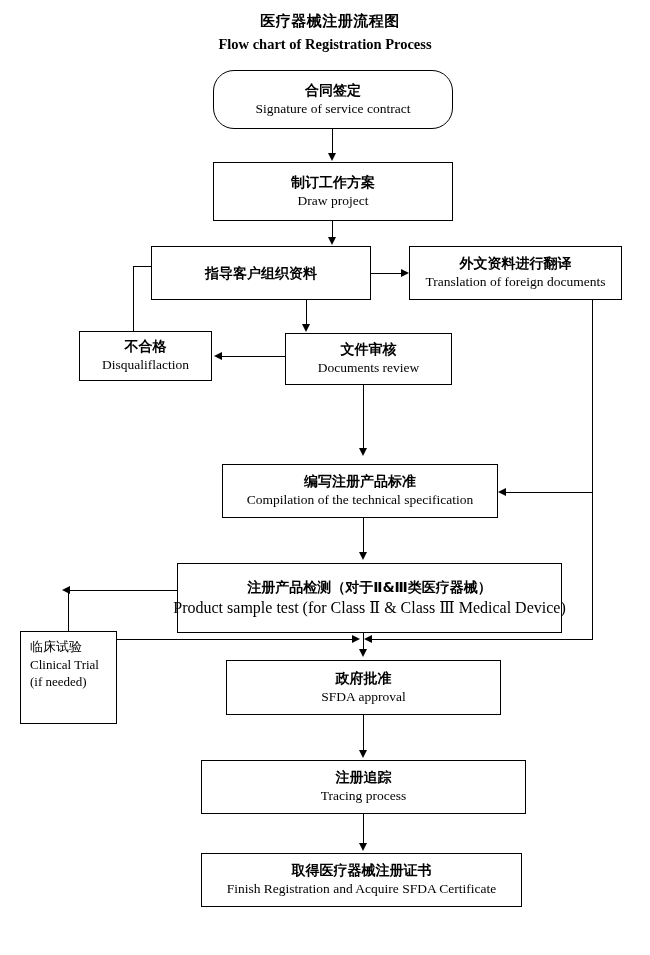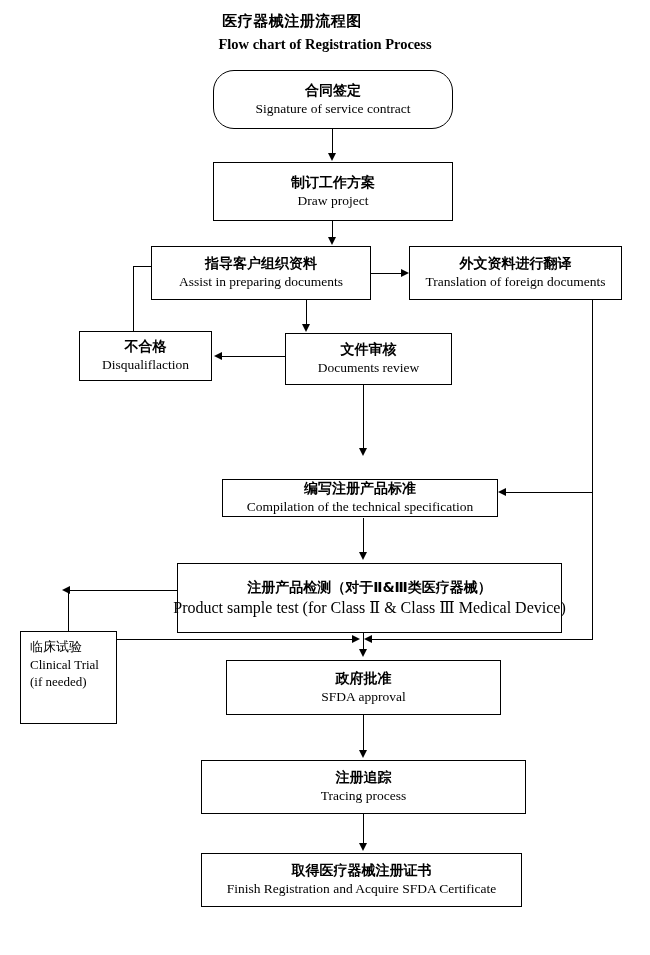--- a/index.html
+++ b/index.html
@@ -21,20 +21,21 @@
   .title-cn {
     position: absolute;
     left: 0;
     top: 12px;
     width: 584px;
     text-align: center;
     font-family: "DejaVu Sans", "Liberation Sans", sans-serif;
     font-weight: bold;
     font-size: 15px;
     letter-spacing: 0.5px;
+    padding-left: 38px;
   }
   .title-en {
     position: absolute;
     left: 0;
     top: 36px;
     width: 650px;
     text-align: center;
     font-family: "Liberation Serif", "DejaVu Serif", serif;
     font-weight: bold;
     font-size: 14.5px;
@@ -121,39 +122,38 @@
     <div class="en">Signature of service contract</div>
   </div>
 
   <div class="node" style="left:213px; top:162px; width:240px; height:59px;">
     <div class="cn">制订工作方案</div>
     <div class="en">Draw project</div>
   </div>
 
   <div class="node" style="left:151px; top:246px; width:220px; height:54px;">
     <div class="cn">指导客户组织资料</div>
-    <div class="en">Assist in preparing documents</div>
   </div>
 
   <div class="node" style="left:409px; top:246px; width:213px; height:54px;">
     <div class="cn">外文资料进行翻译</div>
     <div class="en">Translation of foreign documents</div>
   </div>
 
   <div class="node" style="left:79px; top:331px; width:133px; height:50px;">
     <div class="cn">不合格</div>
     <div class="en">Disqualiflaction</div>
   </div>
 
   <div class="node" style="left:285px; top:333px; width:167px; height:52px;">
     <div class="cn">文件审核</div>
     <div class="en">Documents review</div>
   </div>
 
-  <div class="node" style="left:222px; top:464px; width:276px; height:38px;margin-top:15px;">
+  <div class="node" style="left:222px; top:464px; width:276px; height:54px;">
     <div class="cn">编写注册产品标准</div>
     <div class="en">Compilation of the technical specification</div>
   </div>
 
   <div class="node wide" style="left:177px; top:563px; width:385px; height:70px;">
     <div class="cn">注册产品检测（对于Ⅱ&amp;Ⅲ类医疗器械）</div>
     <div class="en">Product sample test (for Class  Ⅱ &amp; Class  Ⅲ  Medical Device)</div>
   </div>
 
   <div class="node align-left" style="left:20px; top:631px; width:97px; height:93px;">

